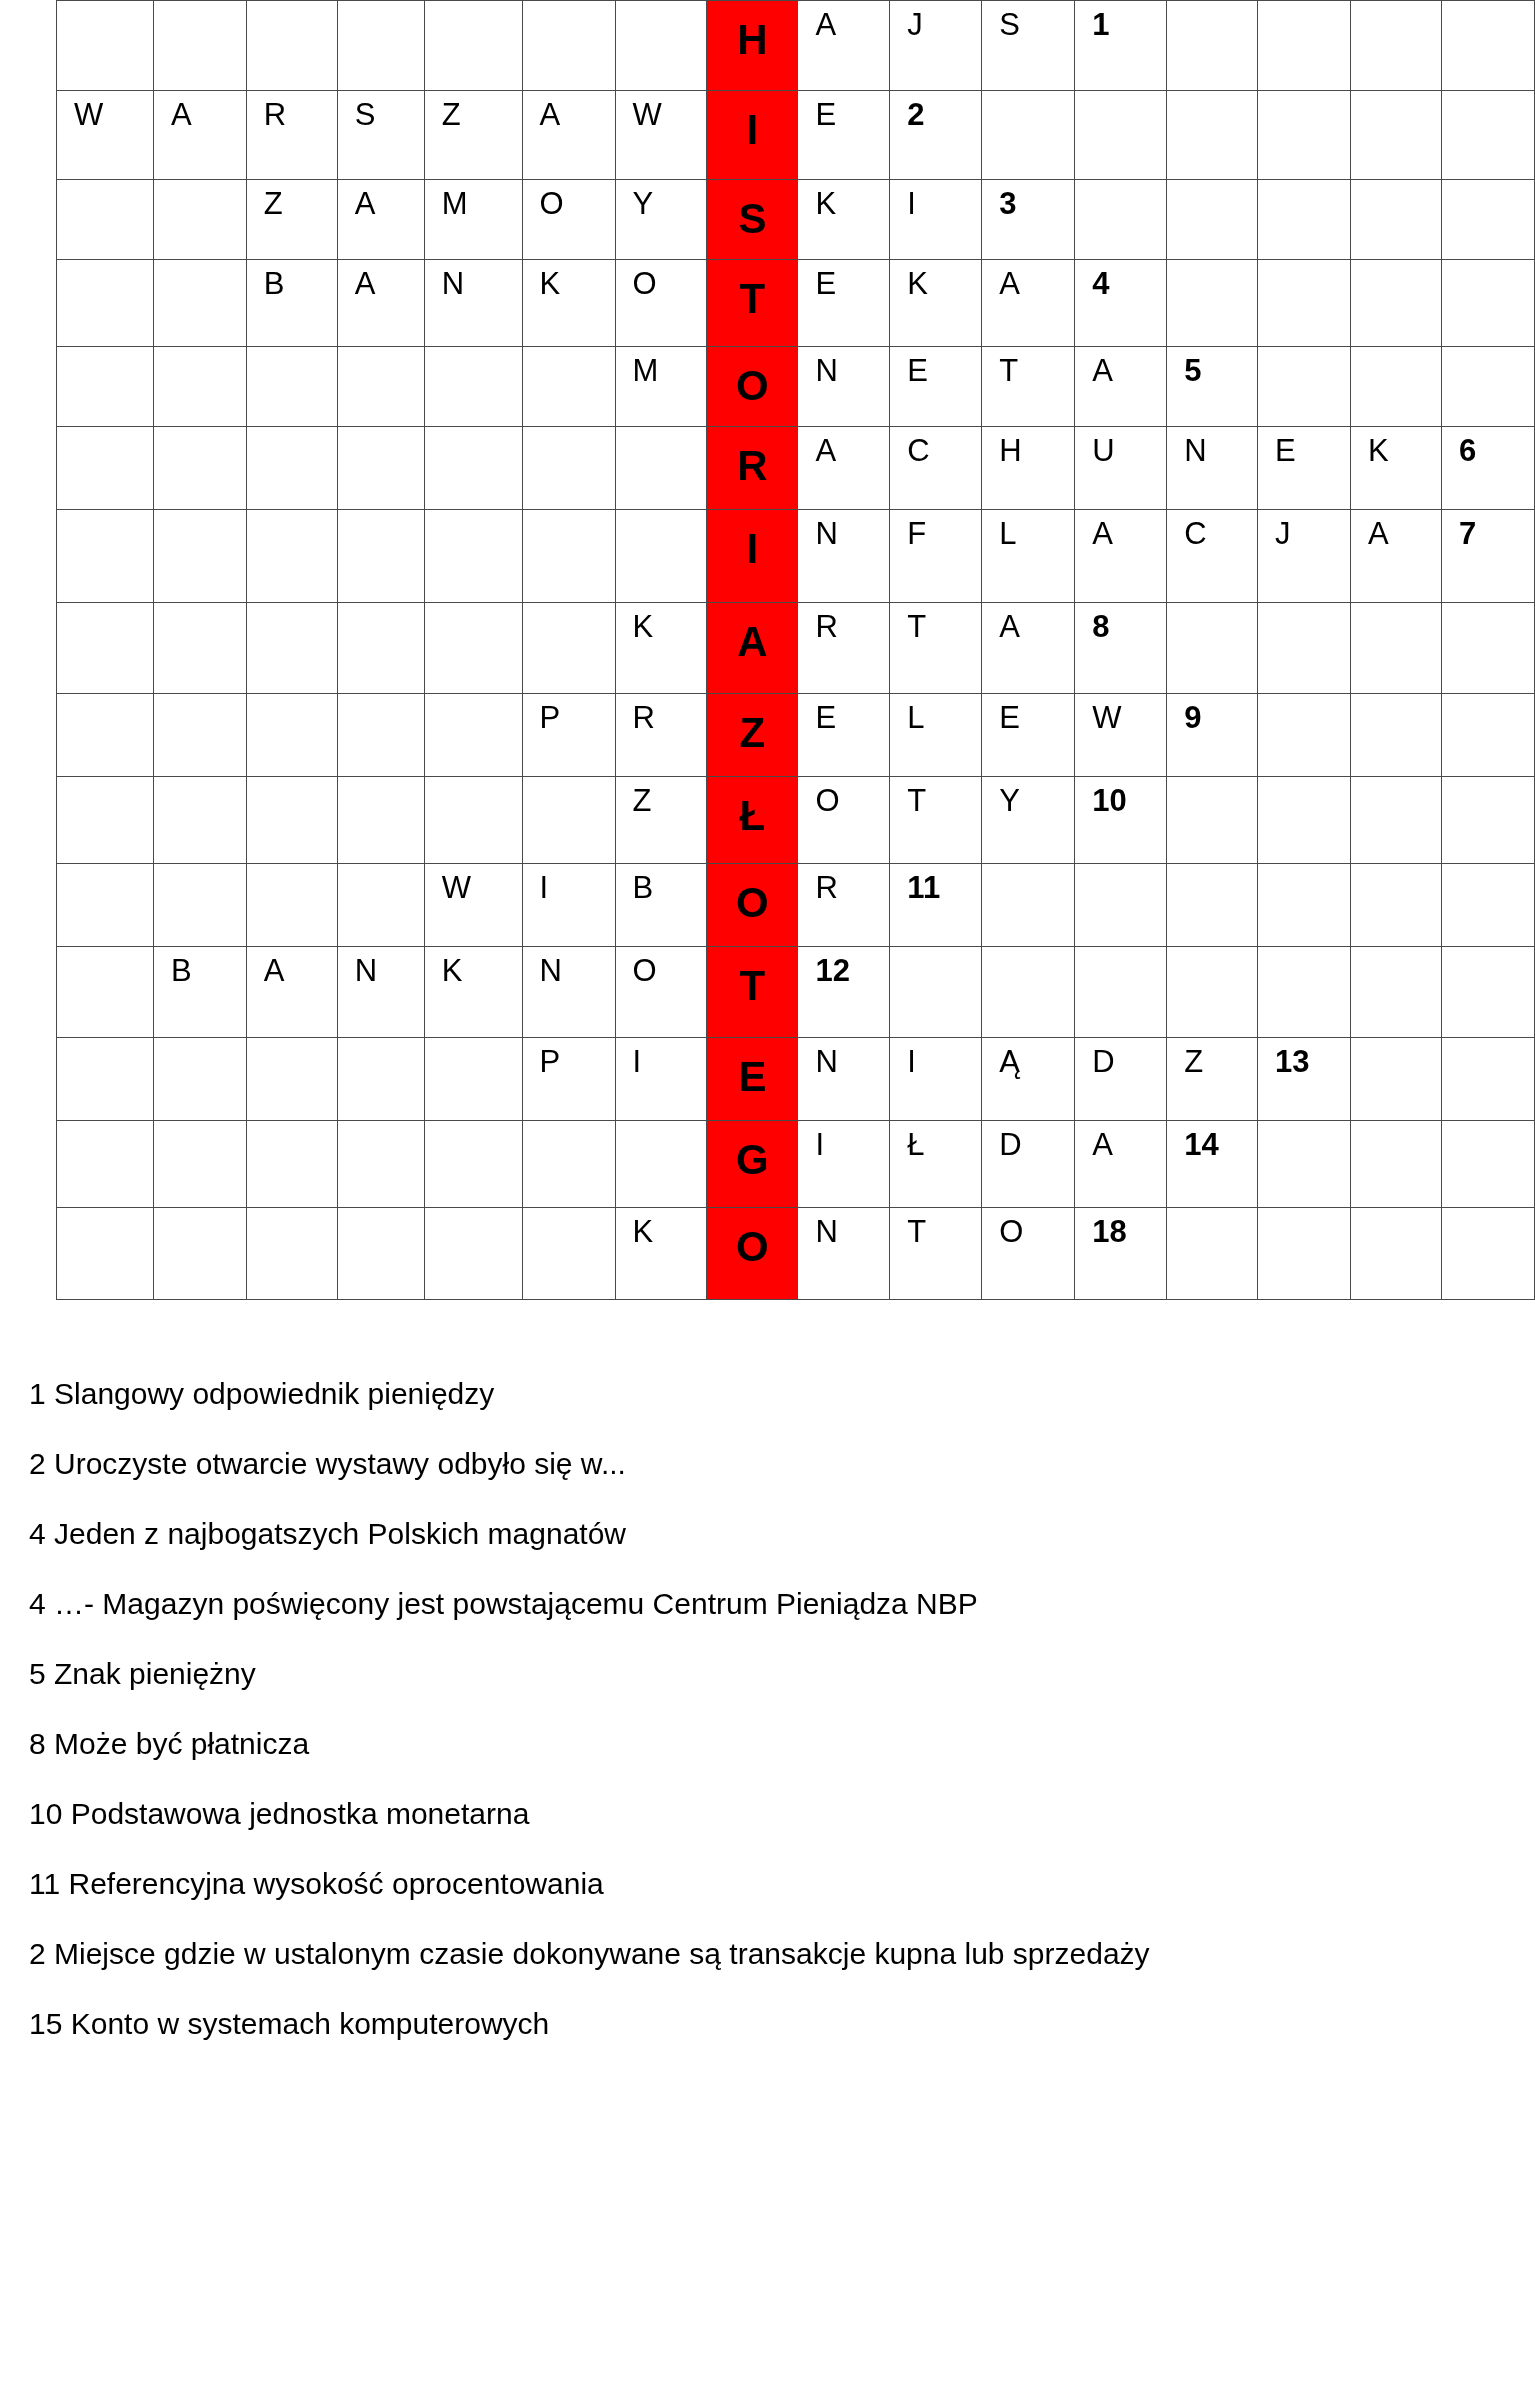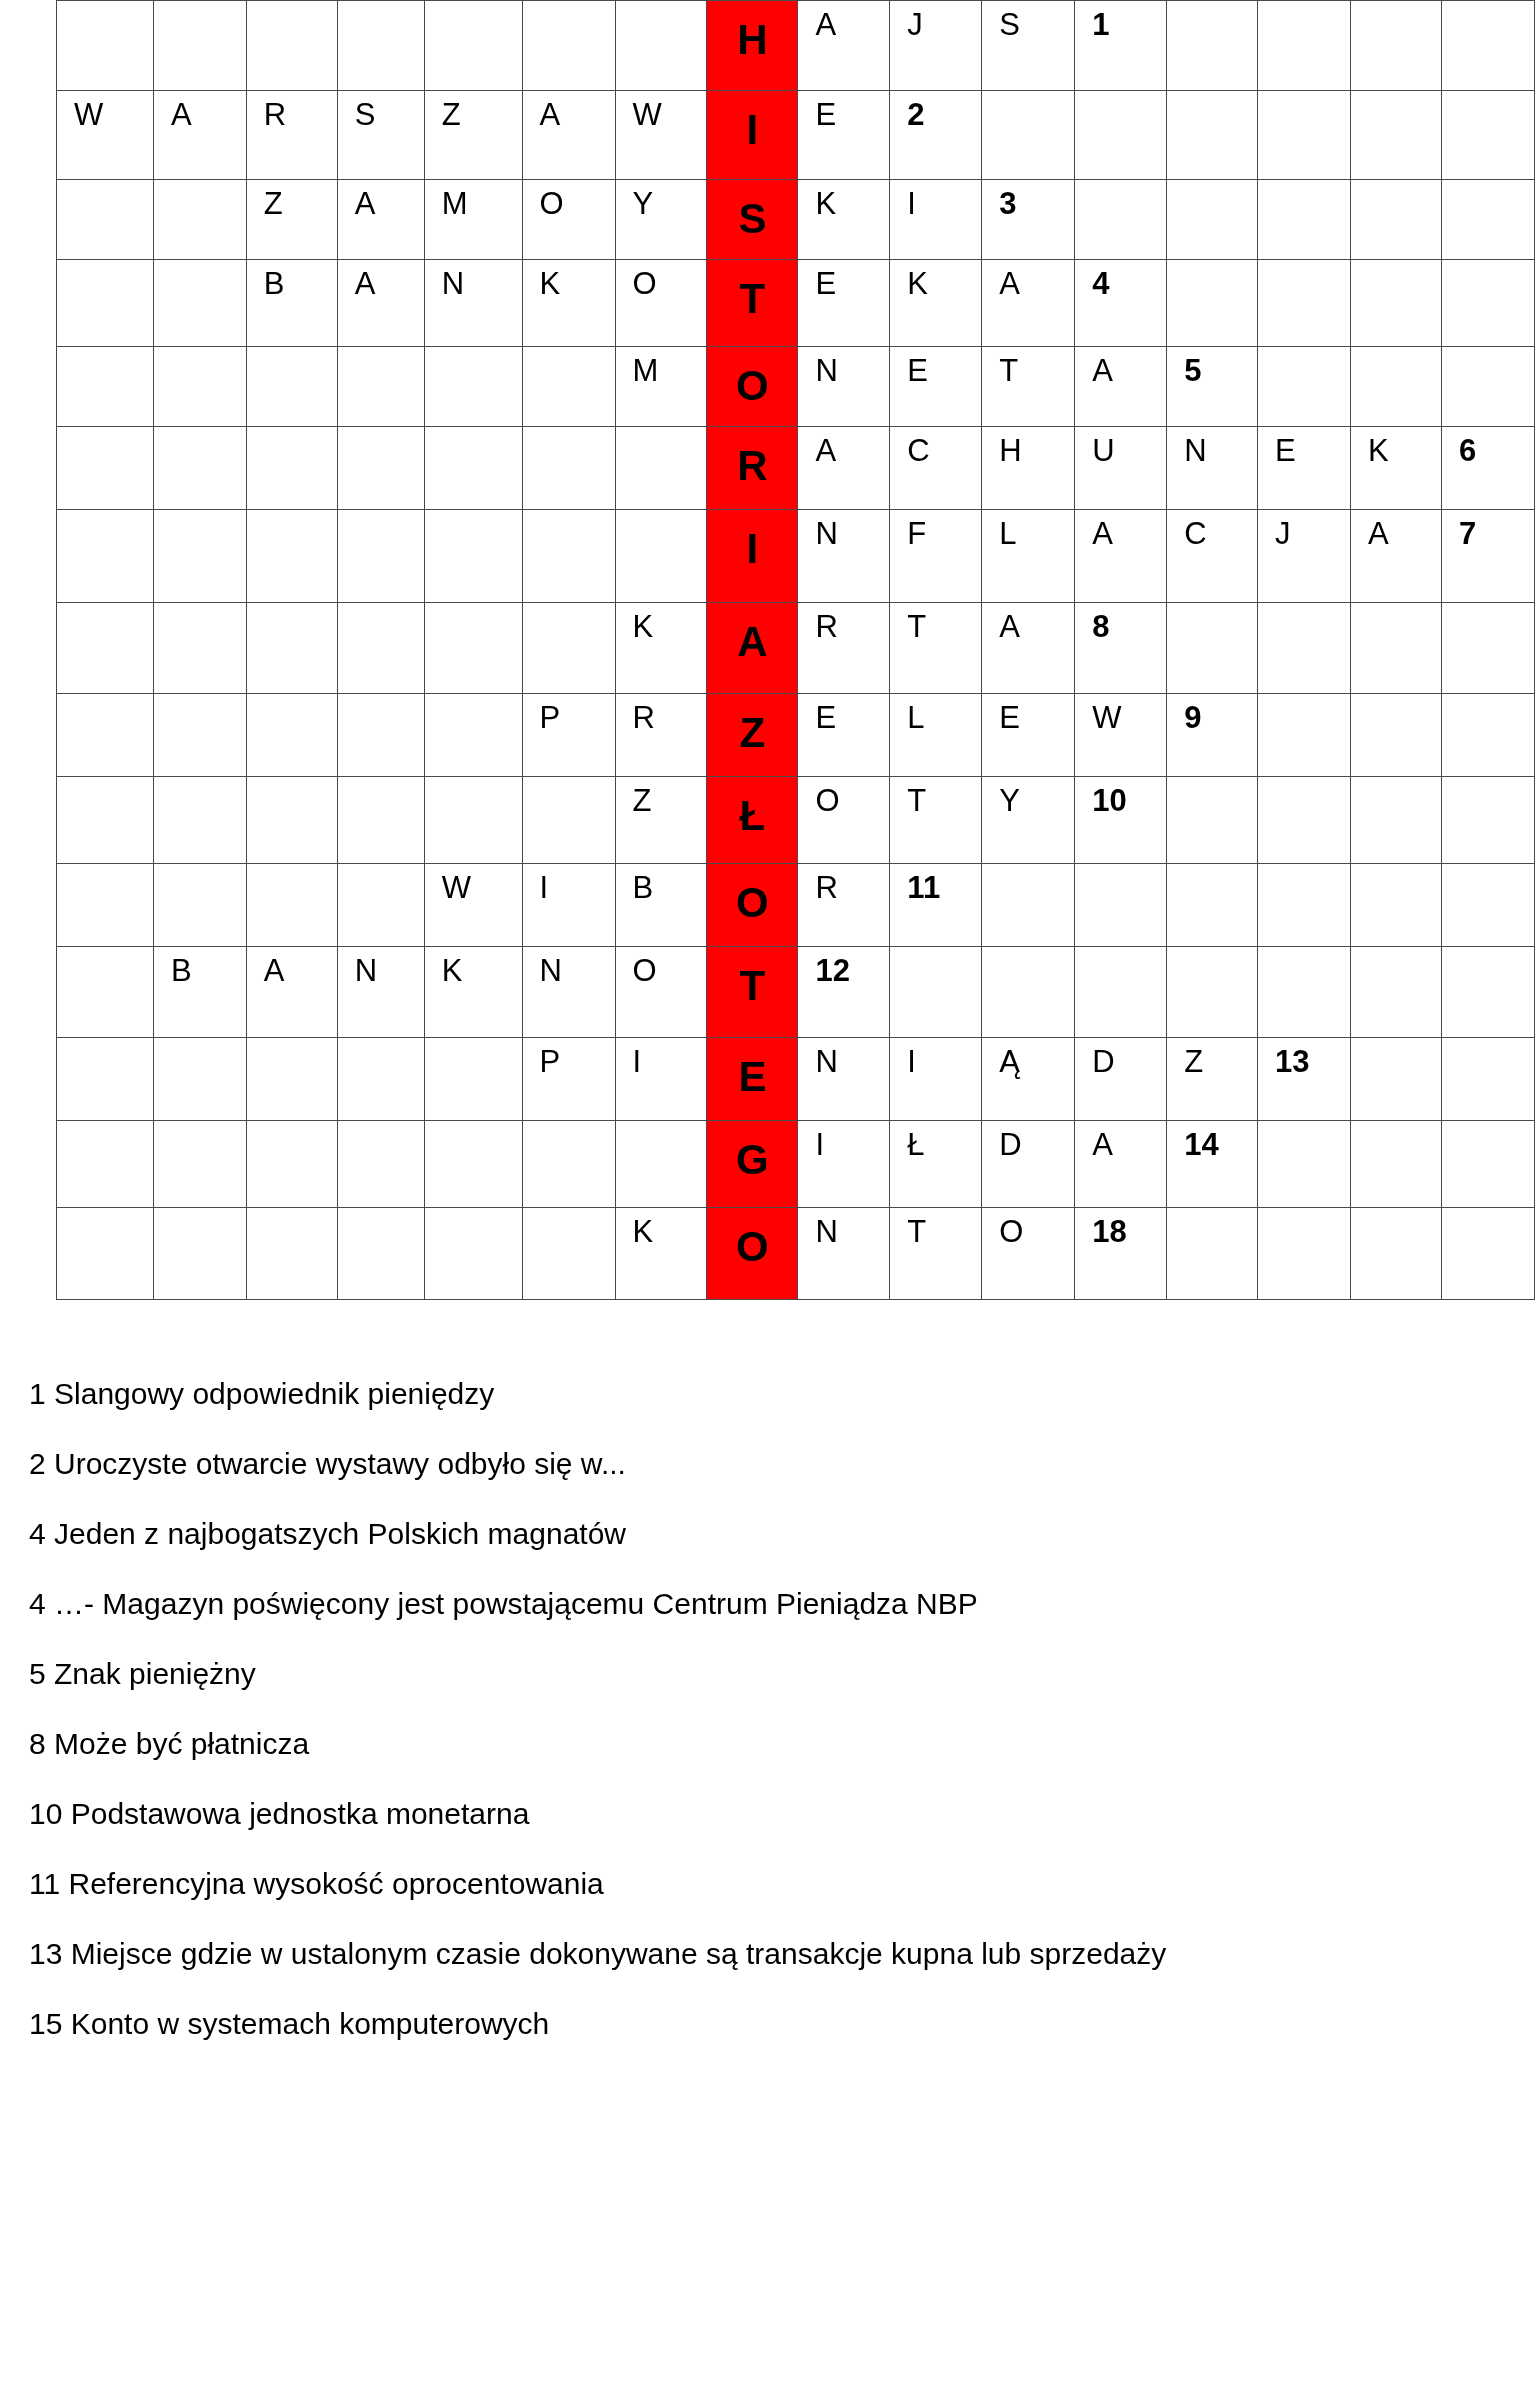--- a/index.html
+++ b/index.html
@@ -522,16 +522,16 @@
 
 <ol id="clues">
     <li>1 Slangowy odpowiednik pieniędzy</li>
     <li>2 Uroczyste otwarcie wystawy odbyło się w...</li>
     <li>4 Jeden z najbogatszych Polskich magnatów</li>
     <li>4 …- Magazyn poświęcony jest powstającemu Centrum Pieniądza NBP</li>
     <li>5 Znak pieniężny</li>
     <li>8 Może być płatnicza</li>
     <li>10 Podstawowa jednostka monetarna</li>
     <li>11 Referencyjna wysokość oprocentowania</li>
-    <li>13 Miejsce gdzie w ustalonym czasie dokonywane są transakcje kupna lub sprzedaży</li>
+    <li>2 Miejsce gdzie w ustalonym czasie dokonywane są transakcje kupna lub sprzedaży</li>
     <li>15 Konto w systemach komputerowych</li>
   </ol>
 
 
 </body></html>

